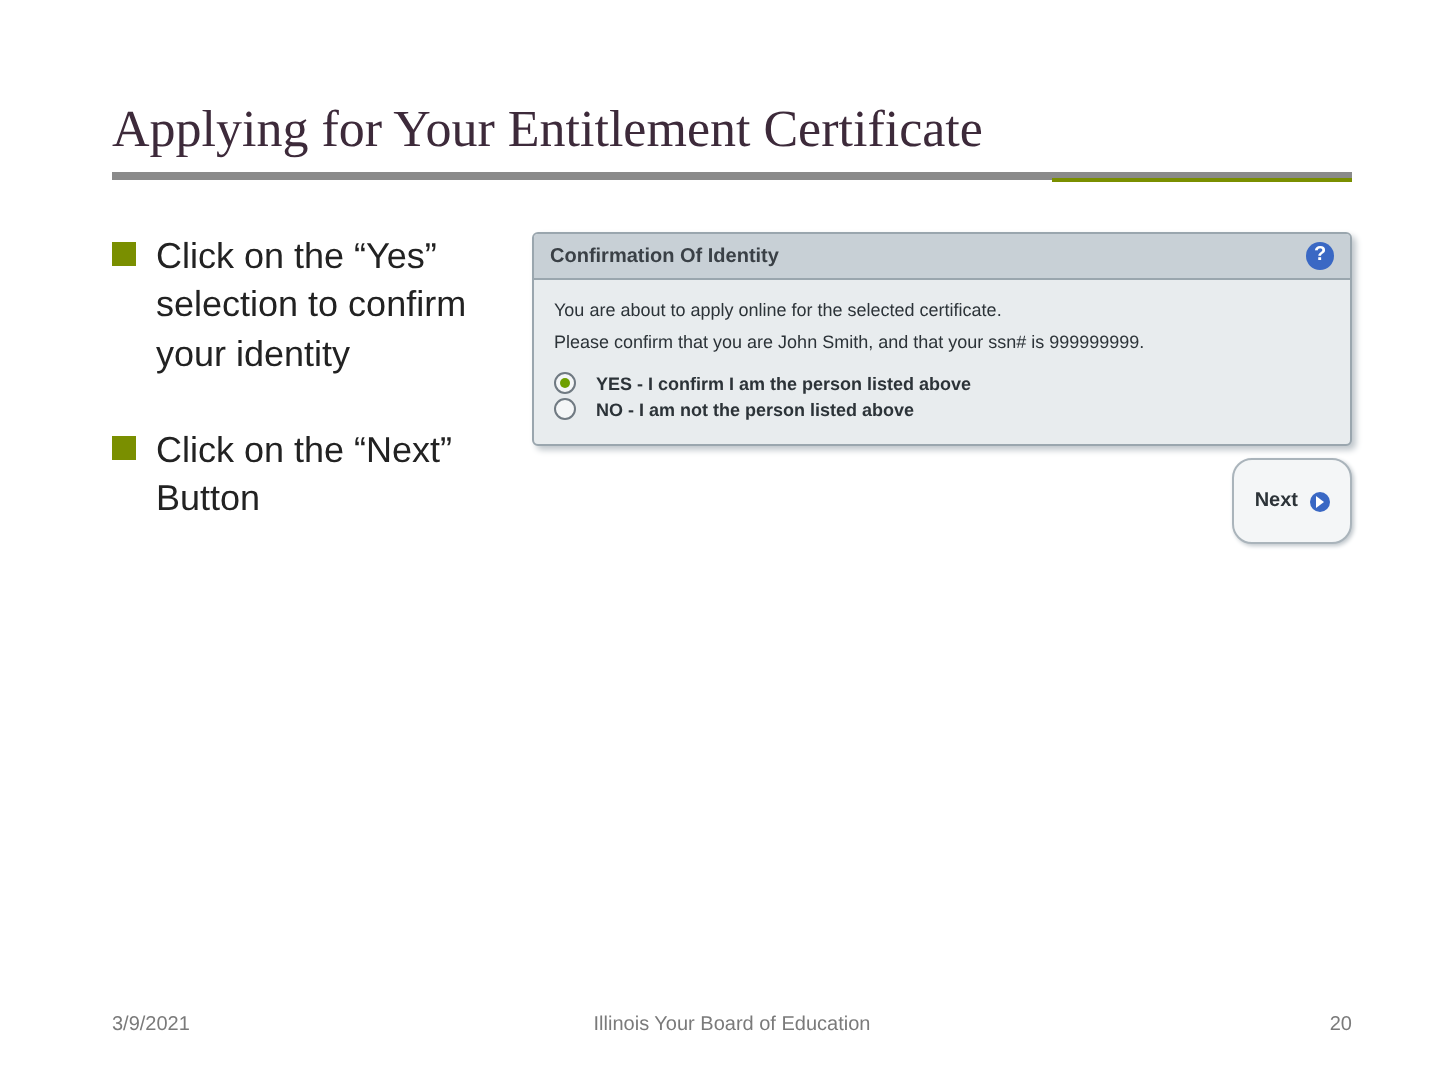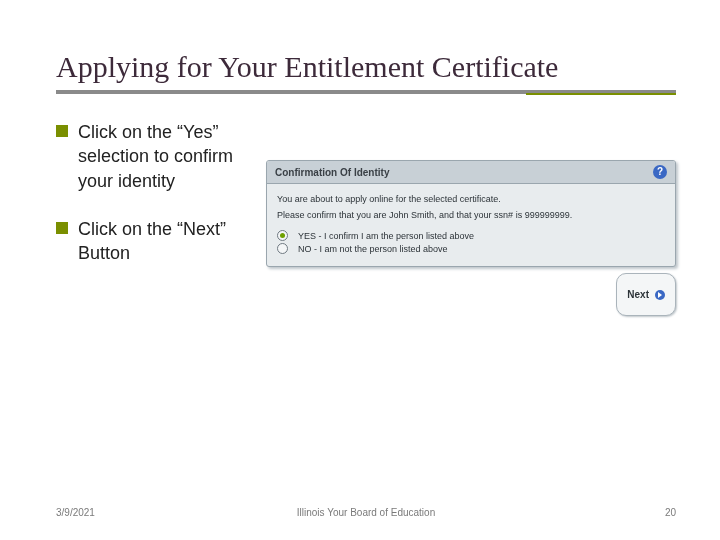--- a/index.html
+++ b/index.html
@@ -24,21 +24,21 @@
     font-family: Arial, Helvetica, sans-serif;
     position: relative;
   }
   .slide {
     position: absolute;
     inset: 0;
     padding: 50px 44px 30px 56px;
   }
   .title {
     font-family: "Times New Roman", Times, serif;
-    font-size: 30px;
+    font-size: 26px;
     color: var(--title-color);
     margin: 0 0 6px 0;
     font-weight: 400;
   }
   .rule {
     height: 4px;
     background: var(--rule-color);
     position: relative;
     margin-bottom: 26px;
   }
@@ -67,21 +67,21 @@
     margin-bottom: 24px;
   }
   .bullet .mark {
     width: 12px;
     height: 12px;
     background: var(--accent);
     margin-top: 5px;
     flex: 0 0 12px;
   }
   .bullet .text { flex: 1; }
-  .panel-wrap { flex: 1; margin-top: 40px; }
+  .panel-wrap { flex: 1; }
   .panel {
     border: 1px solid var(--panel-border);
     border-radius: 3px;
     box-shadow: 2px 2px 3px var(--shadow);
     background: var(--panel-body-bg);
     overflow: hidden;
   }
   .panel-title {
     background: var(--panel-title-bg);
     padding: 4px 8px;
@@ -109,20 +109,21 @@
     font-size: 9px;
     color: #2c3338;
   }
   .para { margin: 2px 0 6px 0; }
   .radios { margin-top: 10px; }
   .radio-row {
     display: flex;
     align-items: center;
     gap: 10px;
     margin: 2px 0;
+    font-weight: bold;
   }
   .radio {
     width: 11px;
     height: 11px;
     border-radius: 50%;
     border: 1px solid #707a82;
     background: #f4f6f7;
     display: inline-block;
     position: relative;
   }

